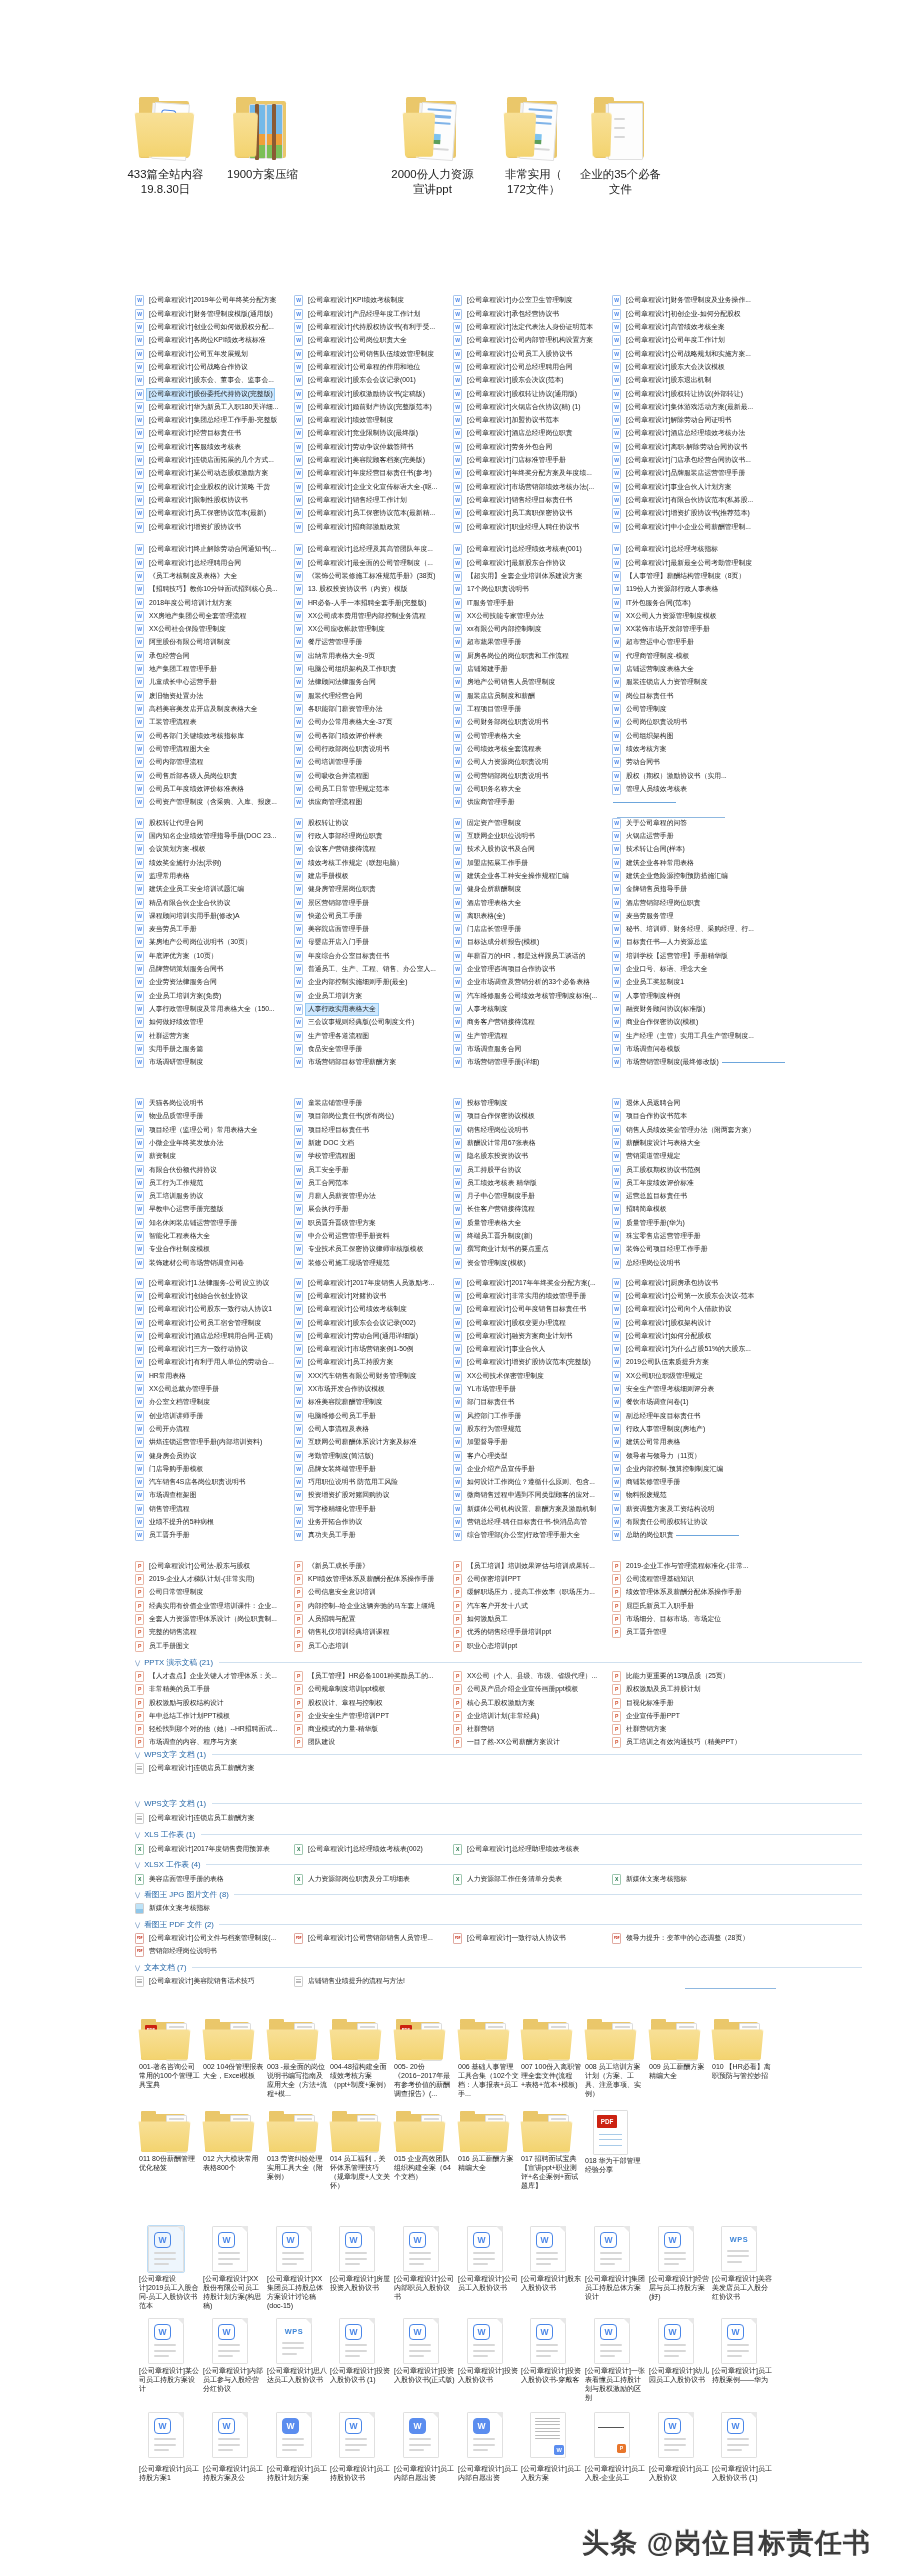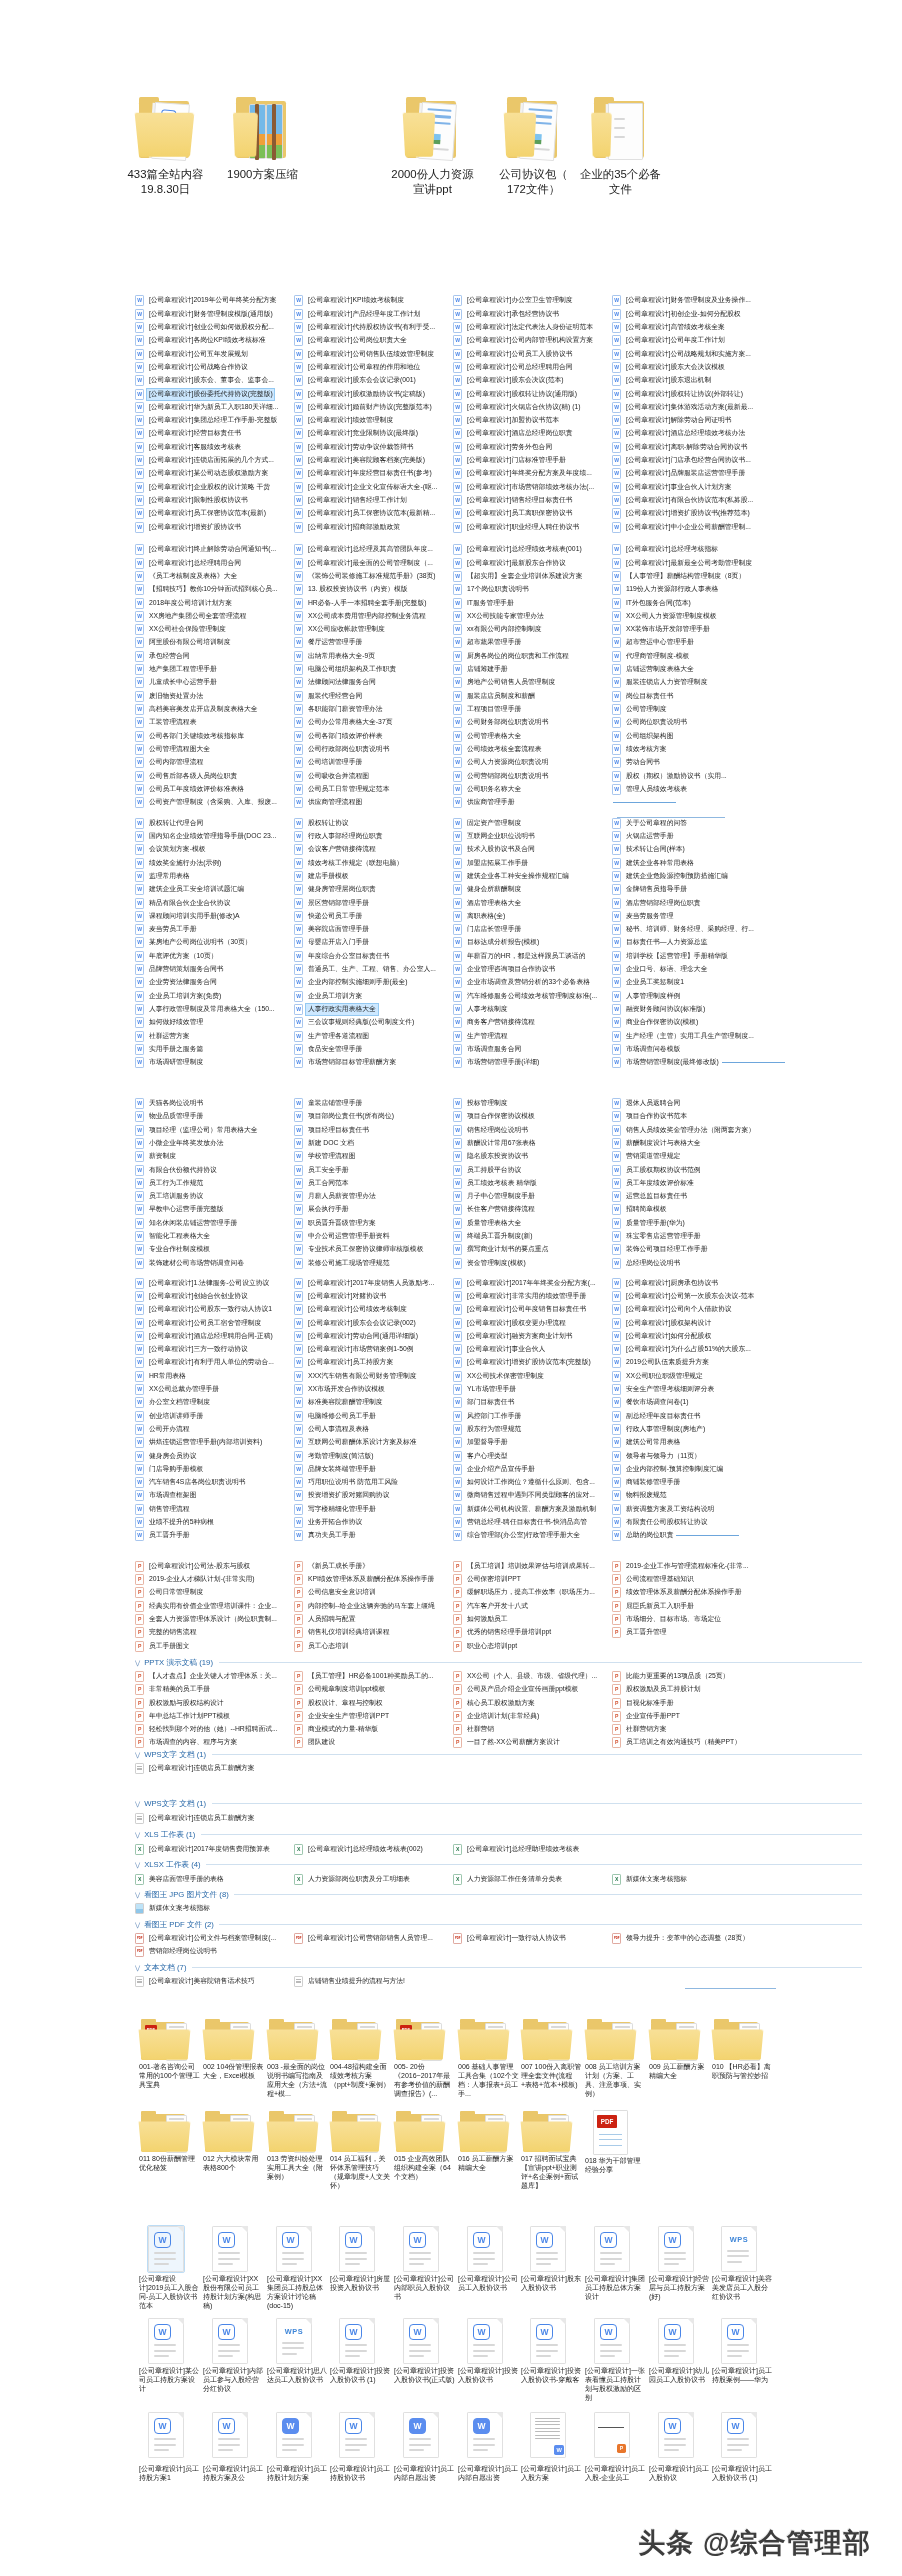--- a/index.html
+++ b/index.html
@@ -77,21 +77,21 @@
   .dicon.pprev .badge{position:absolute;right:3.4px;bottom:4.5px;width:8.5px;height:8.5px;background:#e8762c;color:#fff;font-size:5.1px;font-weight:bold;border-radius:1.7px;display:flex;align-items:center;justify-content:center;}
   .dcap{font-size:7px;line-height:8.8px;color:#222;overflow:hidden;}
 
   
   #footer{position:absolute;right:31px;top:2525px;font-size:27px;font-weight:900;color:#3d3d3d;letter-spacing:1.1px;text-shadow:1.1px 1.1px 0 #ffffff,-0.6px -0.6px 0 #e8e8e8;}
 </style>
 </head>
 <body>
 
 <div id="app">
-  <div id="footer">头条 @综合管理部</div>
+  <div id="footer">头条 @岗位目标责任书</div>
 <div class="tfolder" style="left: 123px; top: 95px;">
       <div class="ficon">
         <div class="fback"></div>
         <div class="ftab"></div>
         <div class="fpage">
           <div class="logo"></div>
           <div class="pl" style="top:25px"></div>
           <div class="pl" style="top:32px"></div>
           <div class="pl" style="top:39px"></div>
         </div>
@@ -132,21 +132,21 @@
         <div class="ftab"></div>
         <div class="fpage rep">
           <div class="pl b" style="top:4.5px"></div>
           <div class="pl b" style="top:11.4px"></div>
           <div class="pl b" style="top:18px"></div>
           <div class="photo"></div>
           <div class="pl" style="top:44px"></div>
         </div>
         <div class="ffront" style="width:30px"></div>
       </div>
-      <div class="flabel">公司协议包（
+      <div class="flabel">非常实用（
 172文件）</div>
     </div>
     <div class="tfolder" style="left: 578px; top: 95px;">
       <div class="ficon">
         <div class="fback"></div>
         <div class="ftab"></div>
         <div class="fpage" style="transform:rotate(0deg)">
           <div class="pl" style="top:13.6px;width:11.4px"></div>
           <div class="pl" style="top:23px;width:11.4px"></div>
           <div class="pl" style="top:32px;width:11.4px"></div>
@@ -1880,21 +1880,21 @@
     <div class="li" style="left: 294px; top: 1975px;">
       <div class="fico t">
         <i style="top:2.3px"></i>
         <i style="top:4px"></i>
         <i style="top:5.7px"></i>
       </div>
       <div class="txt">店铺销售业绩提升的流程与方法!</div>
     </div>
     <div class="ghdr" style="top: 1657px;">
       <div class="chev">⋁</div>
-      <div class="glabel">PPTX 演示文稿 (19)</div>
+      <div class="glabel">PPTX 演示文稿 (21)</div>
       <div class="gline"></div>
     </div>
     <div class="ghdr" style="top: 1749px;">
       <div class="chev">⋁</div>
       <div class="glabel">WPS文字 文档 (1)</div>
       <div class="gline"></div>
     </div>
     <div class="ghdr" style="top: 1798px;">
       <div class="chev">⋁</div>
       <div class="glabel">WPS文字 文档 (1)</div>

